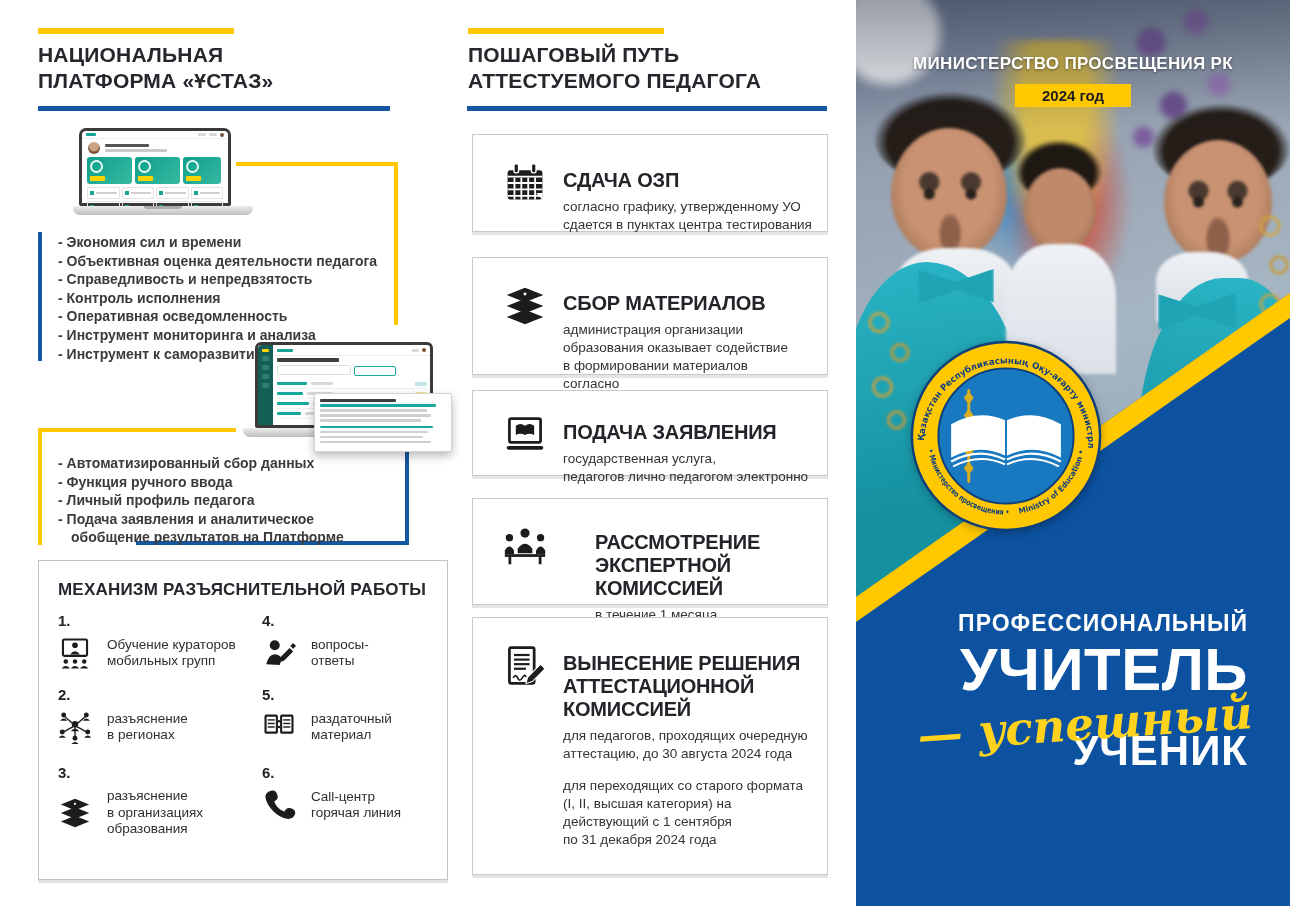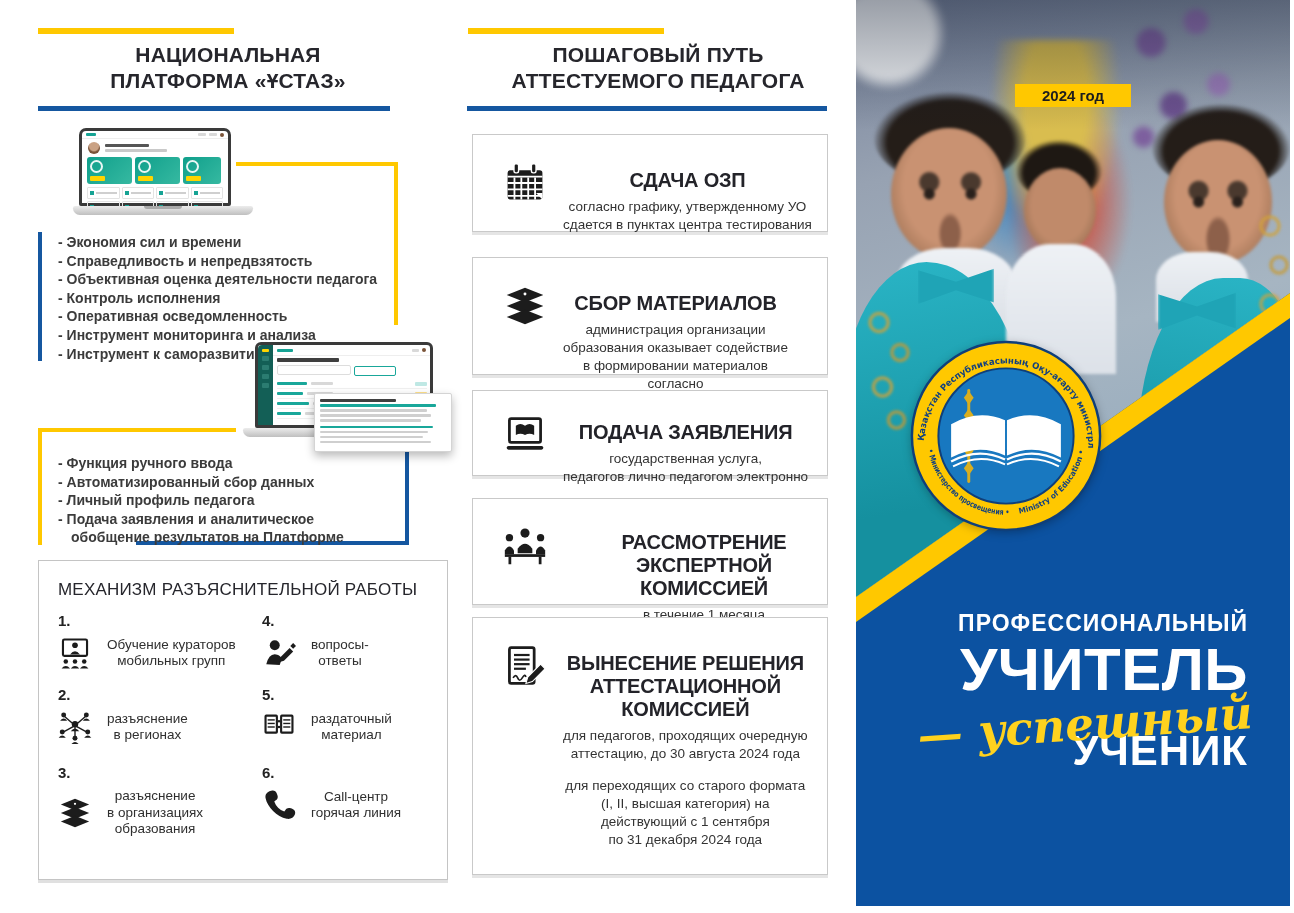--- a/index.html
+++ b/index.html
@@ -1,34 +1,34 @@
 <!DOCTYPE html>
 <html><head>
 <meta charset="utf-8">
 <style>
   html,body{margin:0;padding:0;background:#fff;}
   .page{position:relative;width:1294px;height:913px;background:#ffffff;overflow:hidden;
         font-family:"Liberation Sans","DejaVu Sans",sans-serif;color:#2b2b2b;}
   .abs{position:absolute;}
-  .preline{white-space:pre-line;text-align:center;}
+  .preline{white-space:pre-line;}
 
   
   .bar-yellow{background:#FFC800;}
   .bar-blue{background:#1557A0;}
 
   .col-title{font-weight:bold;font-size:21px;line-height:26px;color:#26262c;letter-spacing:.2px;}
 
   
   .benefits{list-style:none;margin:4px;padding:0;font-size:14px;font-weight:bold;color:#3b3b3b;line-height:18.6px;}
   .benefits li{white-space:pre-line;padding-left:13px;text-indent:-13px;}
   .benefits li::before{content:"- ";}
 
   .mech-box{left:38px;top:560px;width:408px;height:318px;background:#fff;border:1px solid #c4c4c4;
             box-shadow:0 3px 0 rgba(0,0,0,.12);}
-  .mech-title{left:58px;top:580px;font-size:17px;font-weight:normal;color:#26262c;letter-spacing:.2px;}
+  .mech-title{left:58px;top:580px;font-size:17px;font-weight:bold;color:#26262c;letter-spacing:.2px;}
   .mech-item{width:190px;}
   .mech-num{display:block;font-weight:bold;font-size:15px;color:#222;margin-bottom:7px;}
   .mech-row{display:flex;align-items:center;gap:15px;}
   .mech-label{font-size:13.5px;line-height:16.5px;color:#2f2f2f;}
   .icon-sm{width:34px;height:34px;flex:0 0 auto;}
 
   
   .step{position:absolute;left:472px;width:356px;background:#fff;border:1px solid #c9c9c9;
         box-shadow:0 3px 0 rgba(0,0,0,.1);box-sizing:border-box;display:flex;gap:16px;
         padding:26px 14px 10px 30px;align-items:flex-start;}
@@ -142,22 +142,22 @@
     </div>
     <div class="lt-base" style="left:0;top:78px;width:180px;height:9px;"></div>
   </div>
 
   <div class="abs bar-yellow" style="left:236px;top:162px;width:162px;height:4px;"></div>
   <div class="abs bar-yellow" style="left:394px;top:162px;width:4px;height:163px;"></div>
 
   <div class="abs bar-blue" style="left:38px;top:232px;width:4px;height:129px;"></div>
   <ul class="abs benefits" style="left:54px;top:229px;width:342px;">
     <li>Экономия сил и времени</li>
+    <li>Объективная оценка деятельности педагога</li>
     <li>Справедливость и непредвзятость</li>
-    <li>Объективная оценка деятельности педагога</li>
     <li>Контроль исполнения</li>
     <li>Оперативная осведомленность</li>
     <li>Инструмент мониторинга и анализа</li>
     <li>Инструмент к саморазвитию</li>
   </ul>
 
   <div class="laptop" style="left:243px;top:342px;width:202px;height:100px;">
     <div class="lt-screen" style="left:12px;top:0;width:178px;height:86px;border-radius:6px 6px 2px 2px;">
       <div class="l2-side">
           <i></i>
@@ -213,22 +213,22 @@
       </div>
     </div>
     <div class="lt-base" style="left:0;top:86px;width:202px;height:9px;"></div>
   </div>
 
   <div class="abs bar-yellow" style="left:38px;top:428px;width:198px;height:4px;"></div>
   <div class="abs bar-yellow" style="left:38px;top:428px;width:4px;height:117px;"></div>
   <div class="abs bar-blue" style="left:405px;top:448px;width:4px;height:97px;"></div>
   <div class="abs bar-blue" style="left:136px;top:541px;width:273px;height:4px;"></div>
   <ul class="abs benefits" style="left:54px;top:450px;width:340px;">
+    <li>Автоматизированный сбор данных</li>
     <li>Функция ручного ввода</li>
-    <li>Автоматизированный сбор данных</li>
     <li>Личный профиль педагога</li>
     <li>Подача заявления и аналитическое
 обобщение результатов на Платформе</li>
   </ul>
 
   <div class="abs mech-box"></div>
   <div class="abs mech-title">МЕХАНИЗМ РАЗЪЯСНИТЕЛЬНОЙ РАБОТЫ</div>
 
   <div class="abs mech-item" style="left:58px;top:612px;">
     <span class="mech-num">1.</span>
@@ -521,20 +521,21 @@
         clip-path:polygon(0 6%,50% 38%,100% 2%,100% 96%,50% 62%,0 100%);"></div>
       <div class="ph-blur1" style="left:390px;top:200px;width:60px;height:130px;opacity:.85;
         background:
           radial-gradient(circle at 40% 20%,transparent 7px,#d2a238 8px 10px,transparent 11px),
           radial-gradient(circle at 55% 50%,transparent 6px,#c79a33 7px 9px,transparent 10px),
           radial-gradient(circle at 40% 80%,transparent 7px,#d2a238 8px 10px,transparent 11px);"></div>
     </div>
 
     <div class="abs stripe"></div>
 
+    <div class="abs ministry">МИНИСТЕРСТВО ПРОСВЕЩЕНИЯ РК</div>
     <div class="abs year-badge">2024 год</div>
 
     <svg class="abs logo" viewBox="0 0 200 200">
       <circle cx="100" cy="100" r="96" fill="#FFC800" stroke="#0F3F7A" stroke-width="2.5"></circle>
       <circle cx="100" cy="100" r="69" fill="#1878C0" stroke="#0F3F7A" stroke-width="2"></circle>
 
       <g fill="#D9AE1F">
         <rect x="60.5" y="52" width="3" height="96" rx="1.5"></rect>
         <path d="M62 54 l5 7 -5 7 -5 -7 Z"></path>
           <path d="M62 72 l5 7 -5 7 -5 -7 Z"></path>

